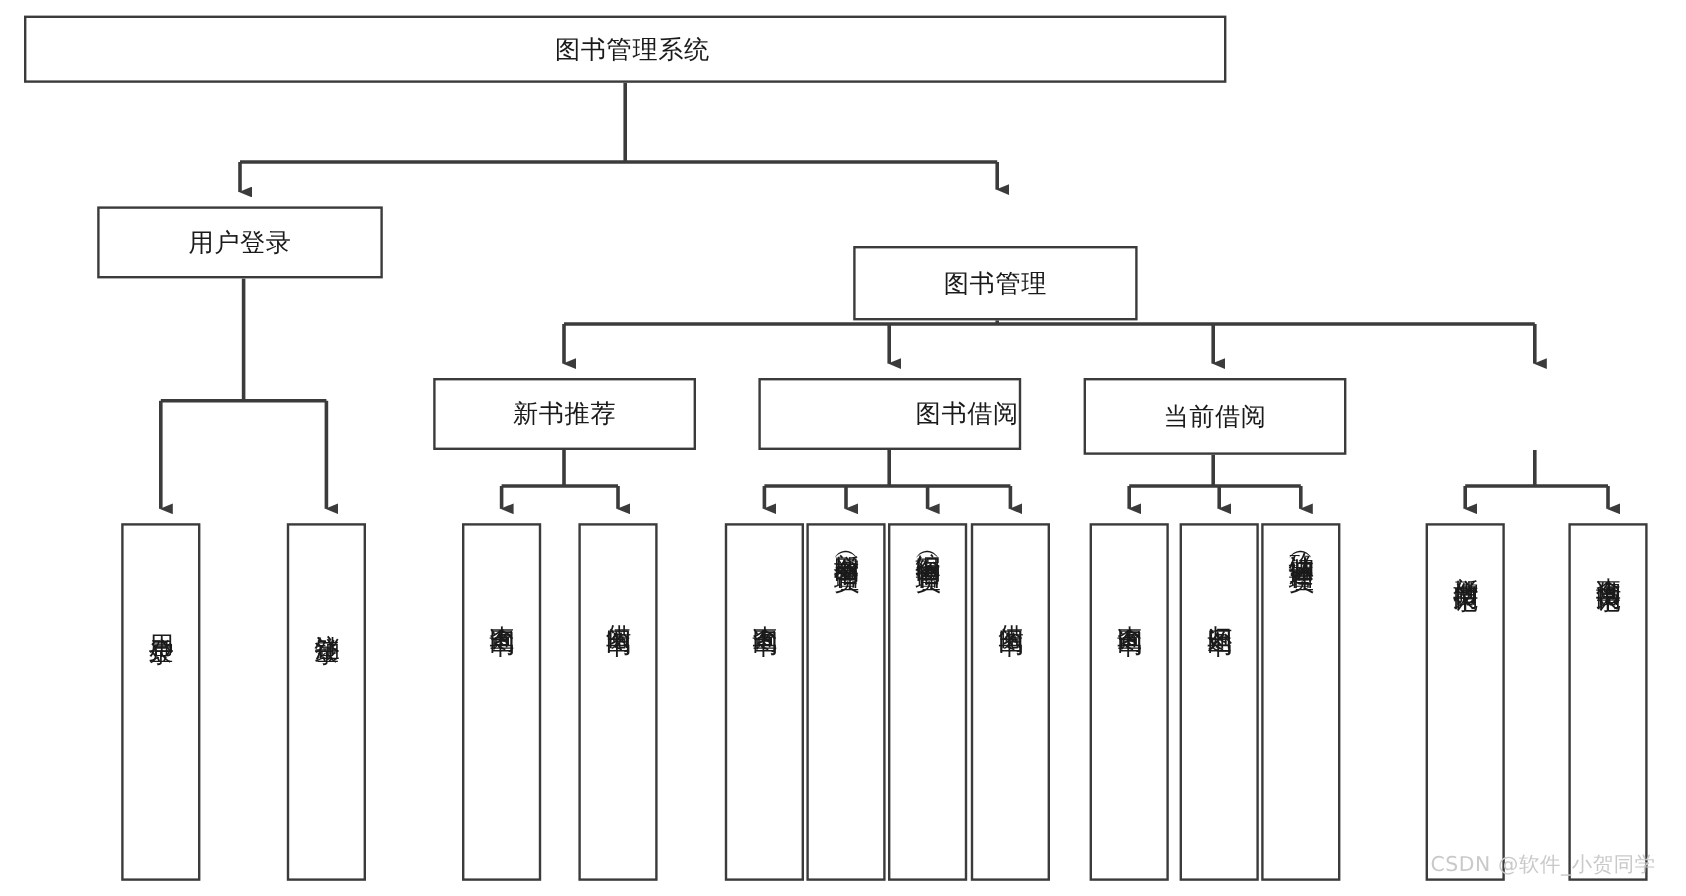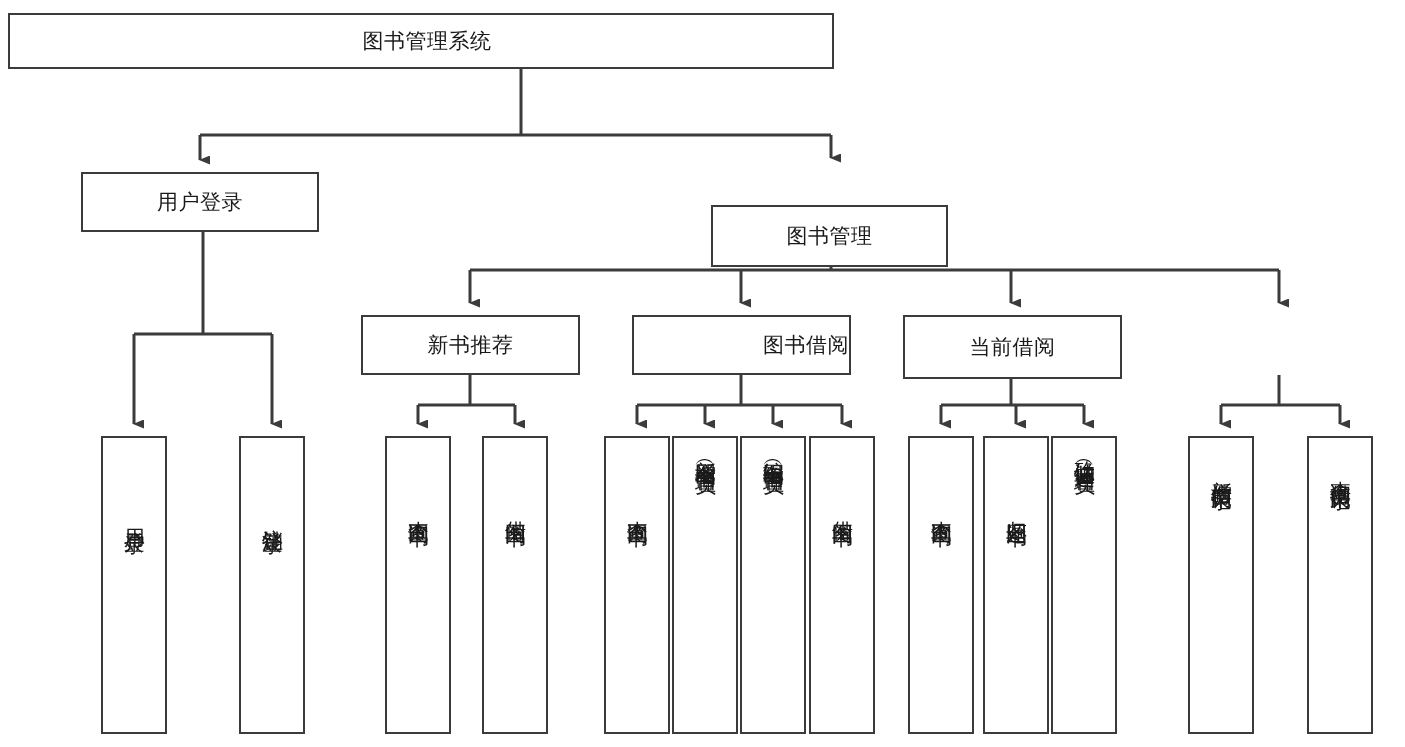--- a/index.html
+++ b/index.html
@@ -114,21 +114,21 @@
       <path d="M1016,405 L1016,424" marker-end="url(#arrowhead)"></path>
       <path d="M1084,405 L1084,424" marker-end="url(#arrowhead)"></path>
 
       <path d="M1279,375 L1279,405"></path>
       <path d="M1221,405 L1340,405"></path>
       <path d="M1221,405 L1221,424" marker-end="url(#arrowhead)"></path>
       <path d="M1340,405 L1340,424" marker-end="url(#arrowhead)"></path>
     </g>
   </svg>
 
-  <div class="node-box" style="left:8px; top:13px; width:826px; height:56px;padding-left:12px;">
+  <div class="node-box" style="left:20px; top:13px; width:1002px; height:56px;padding-left:12px;">
     <span class="node-label">图书管理系统</span>
   </div>
 
   <div class="node-box" style="left:81px; top:172px; width:238px; height:60px;">
     <span class="node-label">用户登录</span>
   </div>
 
   <div class="node-box" style="left:711px; top:170px; width:237px; height:62px;margin-top:35px;">
     <span class="node-label">图书管理</span>
   </div>
@@ -191,14 +191,15 @@
   </div>
 
   <div class="node-box vertical" style="left:1188px; top:436px; width:66px; height:298px;">
     <span class="node-label" style="margin-top:26px;">新增借阅记录</span>
   </div>
 
   <div class="node-box vertical" style="left:1307px; top:436px; width:66px; height:298px;">
     <span class="node-label" style="margin-top:26px;">查询借阅记录</span>
   </div>
 
+  <div class="watermark" style="left:1192px; top:709px;">CSDN @软件_小贺同学</div>
 
 </div>
 
 </body></html>

